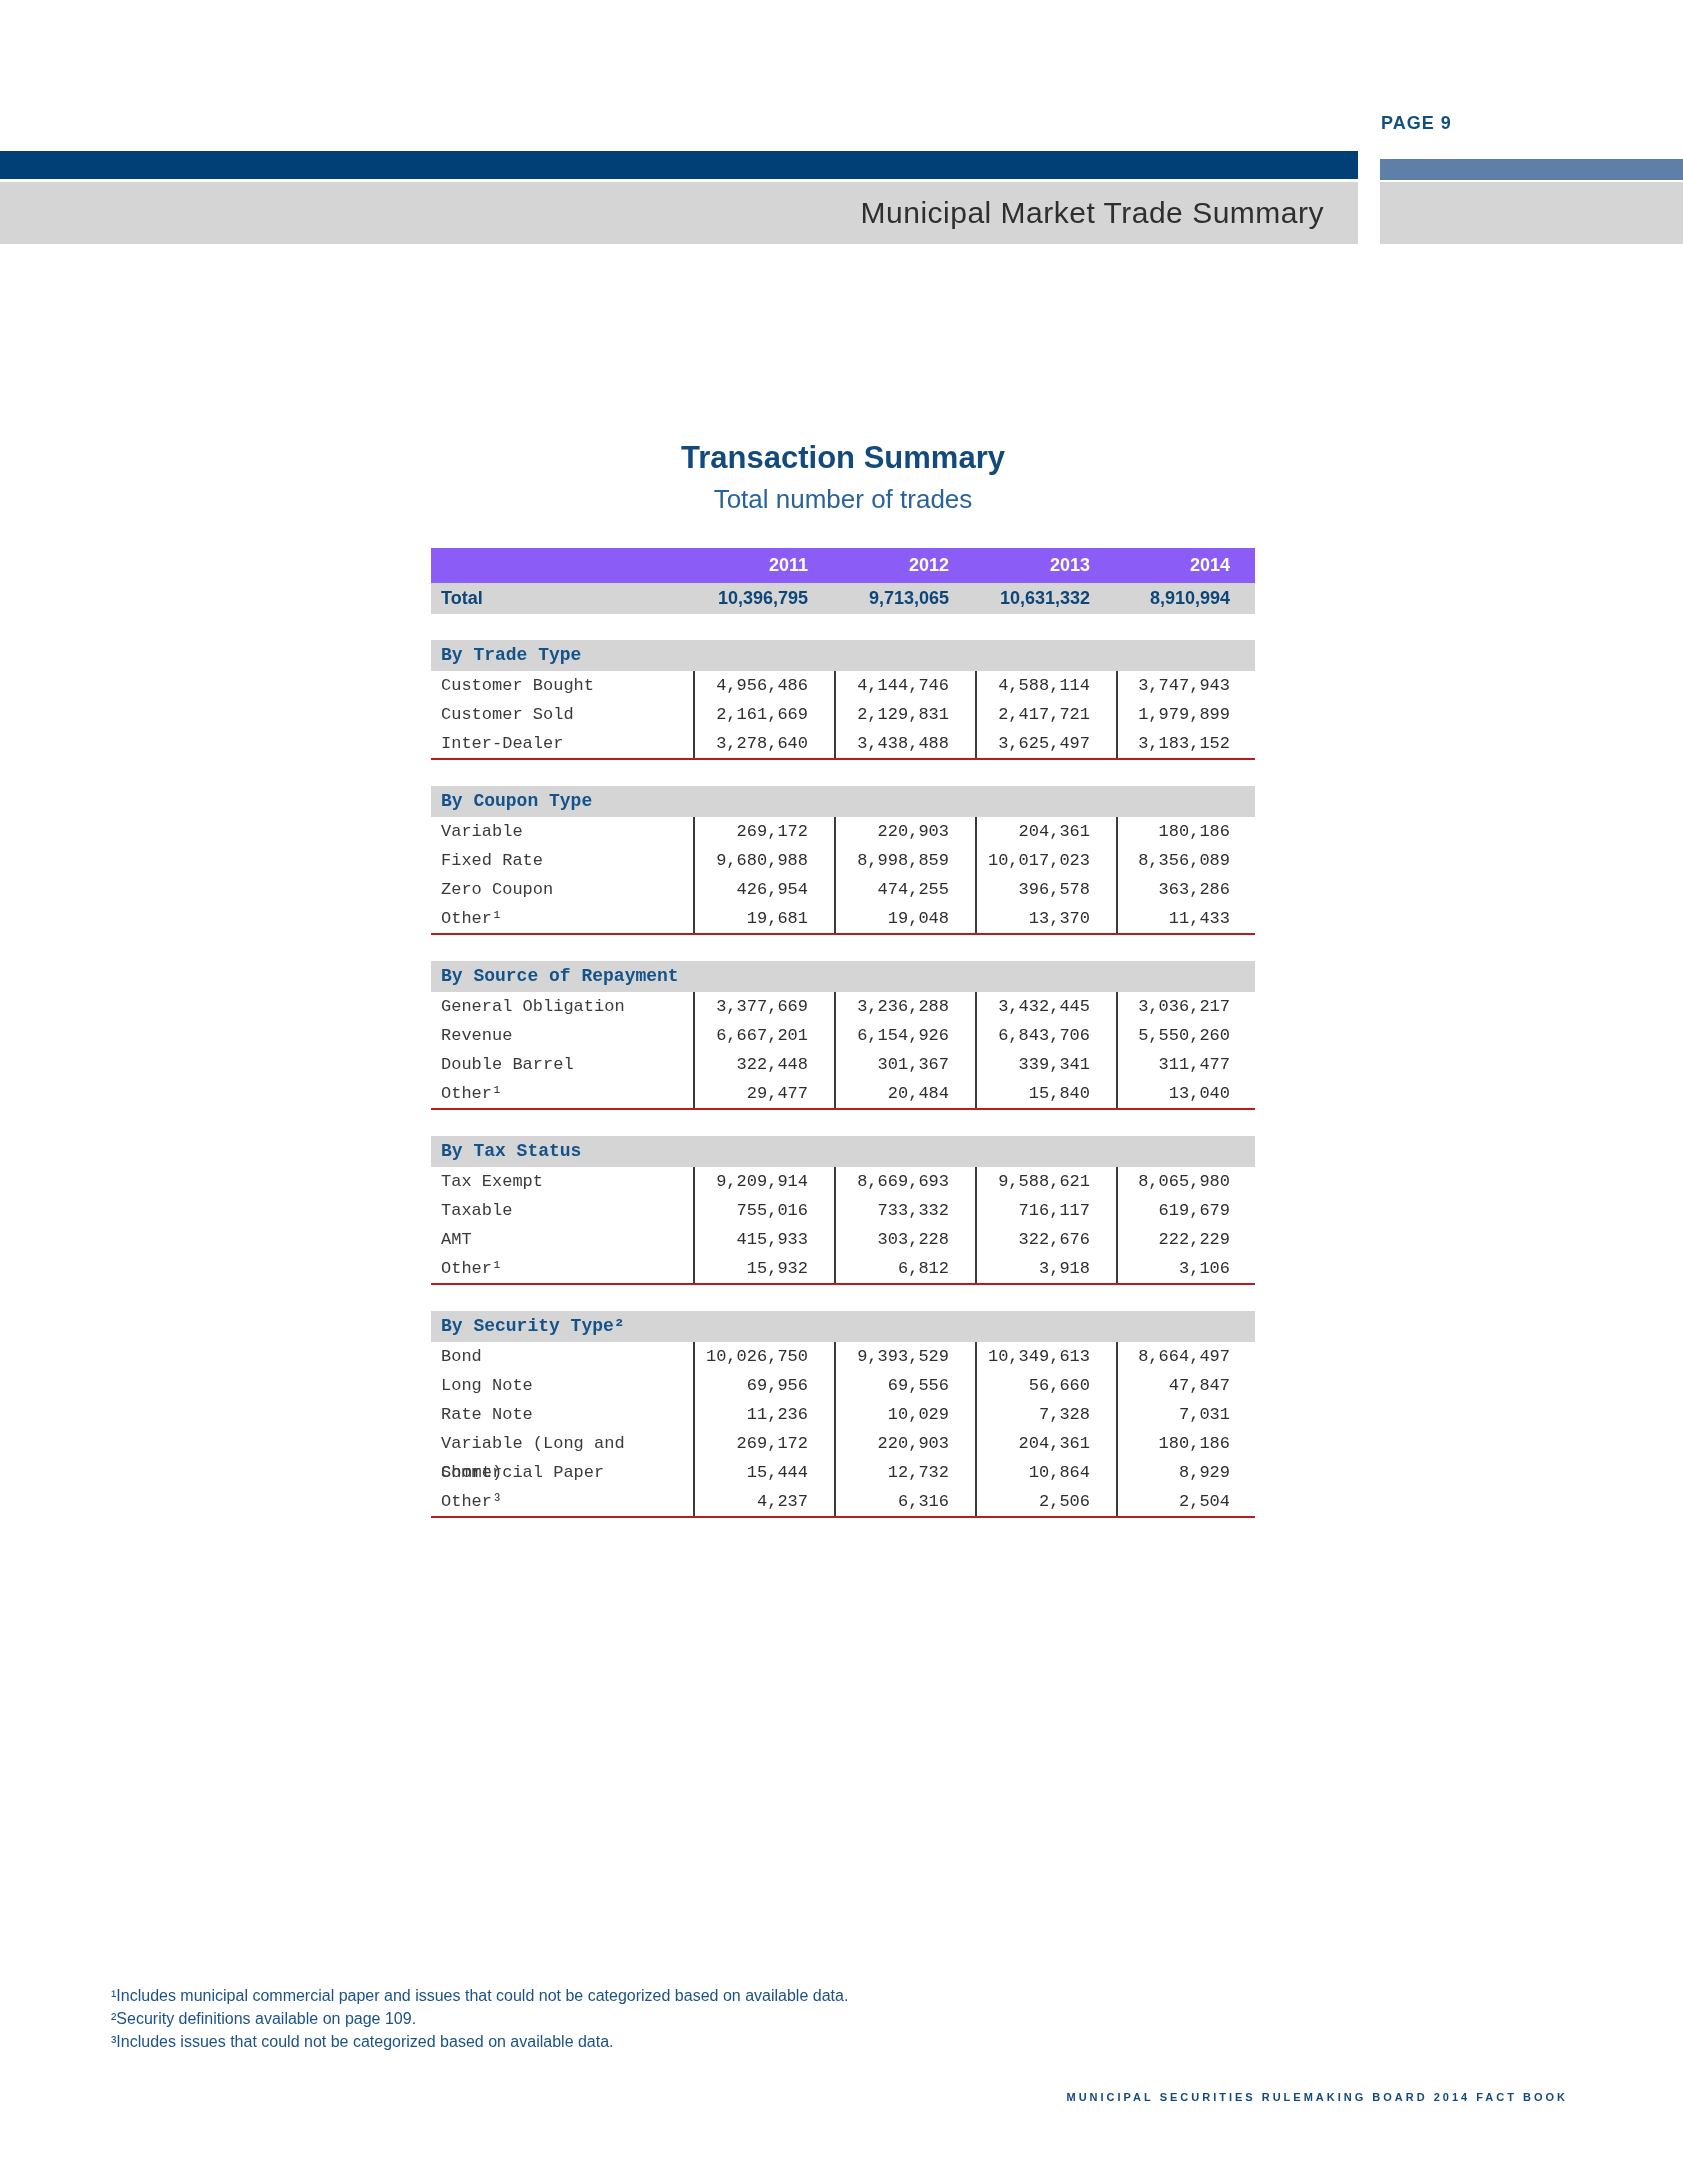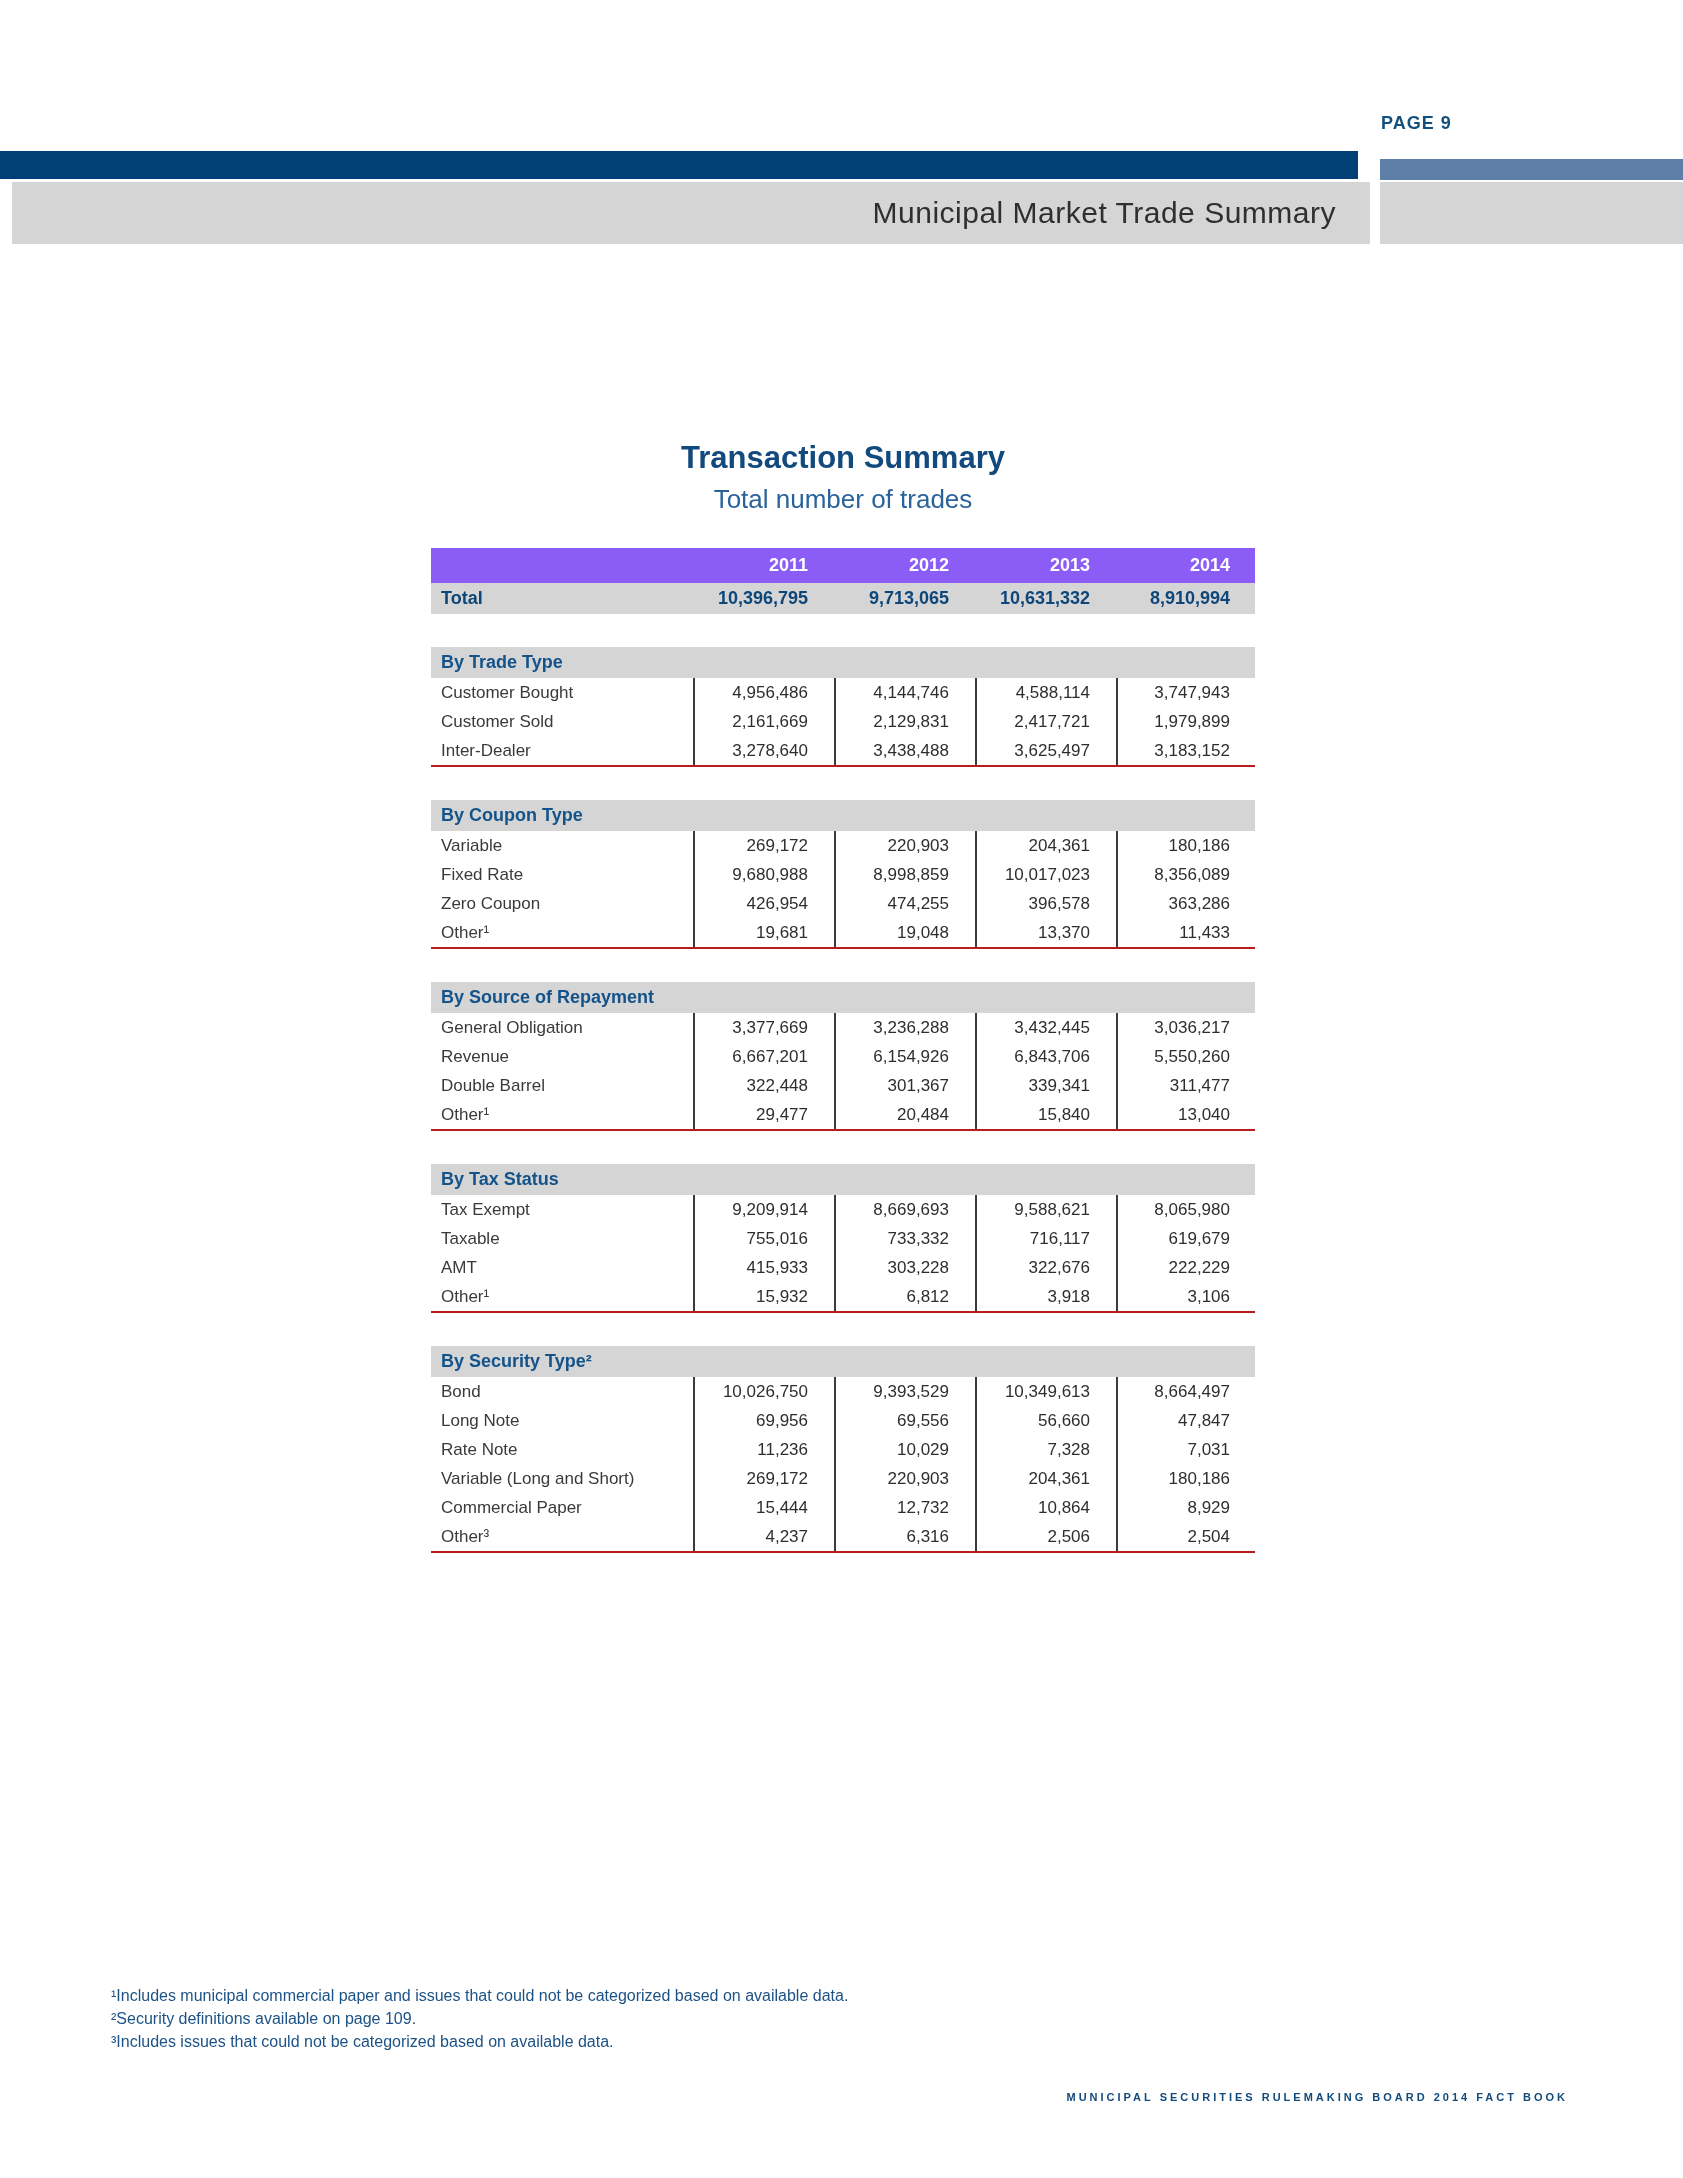--- a/index.html
+++ b/index.html
@@ -11,21 +11,21 @@
   
   .page-label {
     position:absolute; left:1381px; top:113px;
     color:#12507f; font-weight:bold; font-size:18px; letter-spacing:1px;
   }
   
   .navy-bar   { position:absolute; left:0; top:151px; width:1358px; height:28px; background:#004077; }
   .accent-bar { position:absolute; left:1380px; top:159px; width:303px; height:21px; background:#5e80a8; }
   .gray-left  {
     position:absolute; left:0; top:182px; width:1358px; height:62px; background:#d5d5d6;
-    display:flex; align-items:center; justify-content:flex-end; padding-right:34px;margin-left:12px;
+    display:flex; align-items:center; justify-content:flex-end; padding-right:34px;
   }
   .gray-left .hdr-title { font-size:30px; font-weight:300; color:#2f2f2f; letter-spacing:0.5px; }
   .gray-right { position:absolute; left:1380px; top:182px; width:303px; height:62px; background:#d5d5d6; }
 
   
   .table-block { position:absolute; left:431px; top:440px; width:824px; }
   .tbl-title   { text-align:center; color:#134a7d; font-size:31px; font-weight:bold; margin:0; line-height:36px; }
   .tbl-subtitle{ text-align:center; color:#2a639b; font-size:26px; font-weight:300; margin:8px 0 0 0; line-height:30px; }
 
   .grid-row { display:grid; grid-template-columns:262px 141px 141px 141px 140px; }
@@ -33,21 +33,21 @@
   .cell-label { padding-left:10px; }
 
   .thead {
     margin-top:34px; background:#8b5cf6; height:35px; line-height:35px;
     color:#ffffff; font-weight:bold; font-size:18px;
   }
   .total-row {
     background:#d5d5d6; height:31px; line-height:31px;
     color:#0d4678; font-weight:bold; font-size:18px;
   }
-  .section { margin-top:33px; }
+  .section { margin-top:26px;font-family:Liberation Mono, monospace; }
   .section-bar {
     background:#d5d5d6; height:31px; line-height:31px; padding-left:10px;
     color:#14538a; font-weight:bold; font-size:18px;
   }
   .section-rows { border-bottom:2px solid #b91c1c; }
   .row { height:29px; line-height:29px; font-size:17px; }
   .row .cell-label { color:#3a3a3a; }
   .row .cell-val   { color:#2e2e2e; border-left:2px solid #3b3b3b; }
 
   

